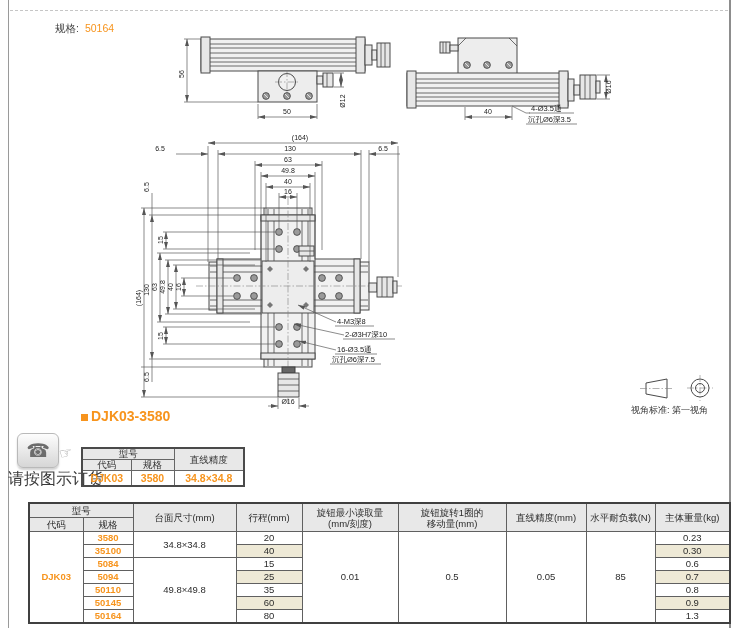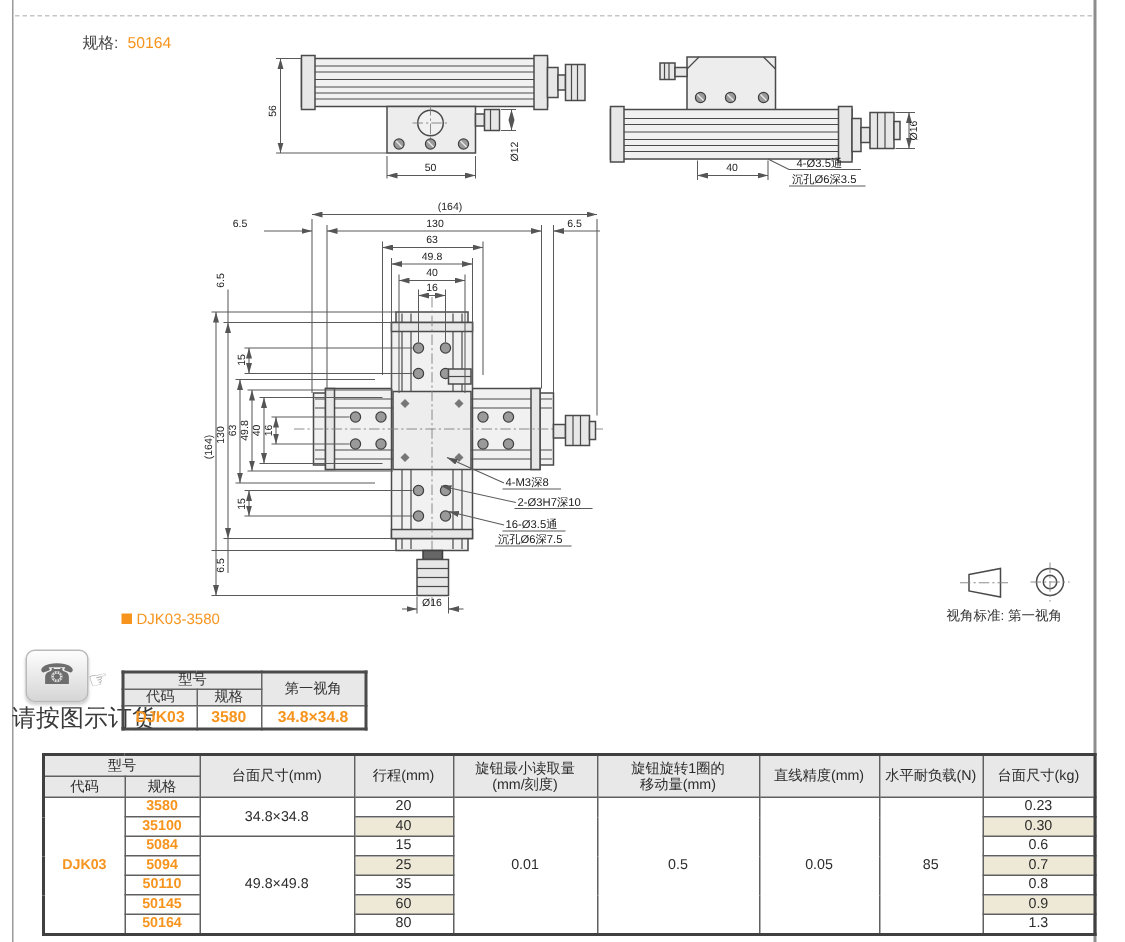--- a/index.html
+++ b/index.html
@@ -21,21 +21,21 @@
   .scB{fill:#9a9a9a;stroke:#3f3f3f;stroke-width:0.8;}
   .scX{stroke:#e8e8e8;stroke-width:0.9;}
   .anntx{font-size:7.5px;}
   .projtx{font-size:9px;fill:#333;}
   
   .phone-badge{position:absolute;left:17px;top:433px;width:40px;height:33px;border:1px solid #b9b9b9;
       border-radius:6px;background:linear-gradient(#fdfdfd,#d6d6d6);box-shadow:0 2px 2px rgba(0,0,0,.18);
       text-align:center;line-height:33px;font-size:19px;color:#6d6d6d;}
   .hand{position:absolute;left:59px;top:444px;font-size:15px;color:#979797;transform:rotate(-14deg);}
   .order-note{position:absolute;left:8px;top:469px;font-size:16px;color:#3a3a3a;}
-  .order-title{position:absolute;left:81px;top:408px;font-size:10px;font-weight:normal;color:#F7941D;}
+  .order-title{position:absolute;left:81px;top:408px;font-size:14px;font-weight:bold;color:#F7941D;}
   .order-title .bullet{display:inline-block;width:7px;height:7px;background:#F7941D;margin-right:3px;}
   table{border-collapse:collapse;}
   .order-table{position:absolute;left:81px;top:447px;border:2px solid #4a4a4a;font-size:9.5px;color:#333;}
   .order-table th,.order-table td{border:1px solid #666;text-align:center;padding:0;}
   .order-table th{background:#e8e8e8;font-weight:normal;height:10px;line-height:10px;}
   .order-table td{height:14px;line-height:14px;font-size:10.5px;font-weight:bold;color:#F7941D;}
   
   .spec-table{position:absolute;left:28px;top:502px;border:2px solid #404040;font-size:9.5px;color:#2c2c2c;table-layout:fixed;}
   .spec-table th,.spec-table td{border:1px solid #606060;text-align:center;padding:0;overflow:hidden;}
   .spec-table th{background:#e8e8e8;font-weight:normal;height:13px;line-height:12px;}
@@ -336,21 +336,21 @@
 
   <table class="order-table">
     <colgroup>
         <col style="width:49px">
         <col style="width:43px">
         <col style="width:70px">
       </colgroup>
     <tbody>
         <tr>
       <th colspan="2">型号</th>
-      <th rowspan="2">第一视角</th>
+      <th rowspan="2">直线精度</th>
     </tr>
     <tr>
       <th>代码</th>
       <th>规格</th>
     </tr>
     <tr>
       <td>DJK03</td>
       <td>3580</td>
       <td>34.8×34.8</td>
     </tr>
@@ -377,21 +377,21 @@
         <th rowspan="2">
             <span class="l2">旋钮最小读取量</span>
             <span class="l2">(mm/刻度)</span>
           </th>
         <th rowspan="2">
             <span class="l2">旋钮旋转1圈的</span>
             <span class="l2">移动量(mm)</span>
           </th>
         <th rowspan="2">直线精度(mm)</th>
         <th rowspan="2">水平耐负载(N)</th>
-        <th rowspan="2">台面尺寸(kg)</th>
+        <th rowspan="2">主体重量(kg)</th>
       </tr>
       <tr>
         <th>代码</th>
         <th>规格</th>
       </tr>
     </thead>
     <tbody>
       <tr>
         <td rowspan="7" class="orange wbg">DJK03</td>
         <td class="orange wbg">3580</td>

